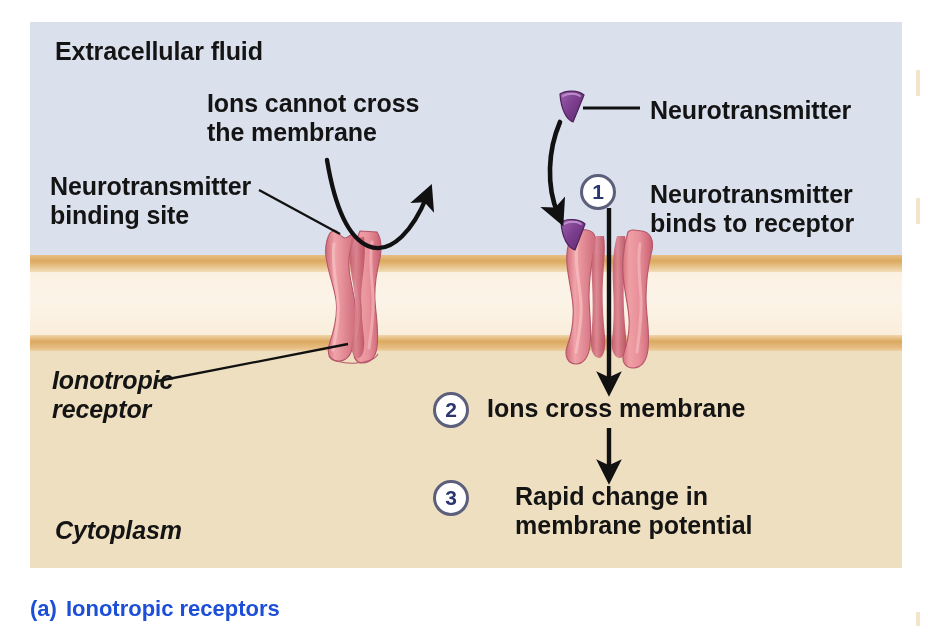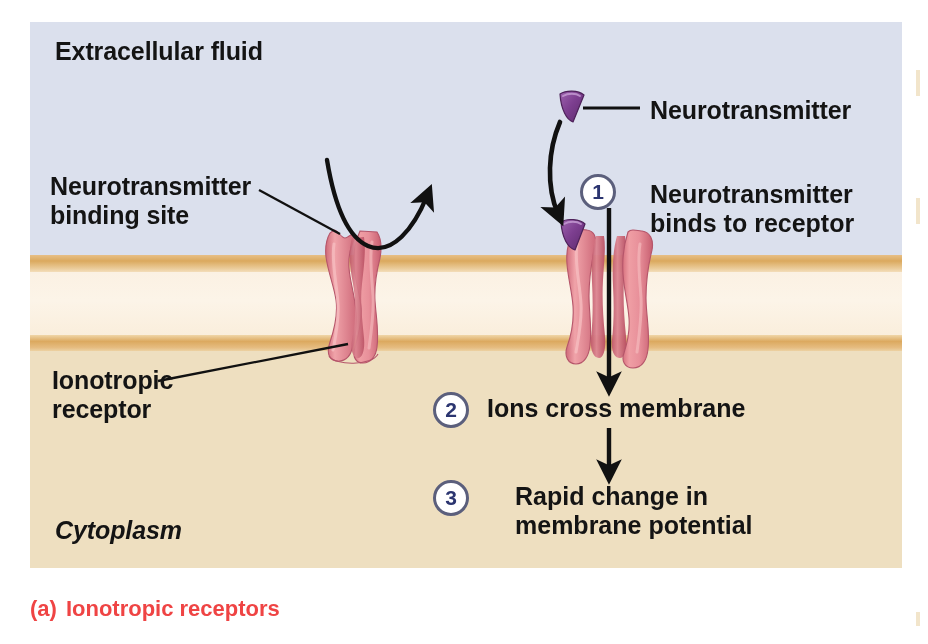--- a/index.html
+++ b/index.html
@@ -29,32 +29,32 @@
   .sliver-tick{position:absolute;left:916px;width:4px;height:26px;
      background:#e7cfa0;opacity:.55;}
 
   
   .lbl{position:absolute;color:#141414;font-weight:bold;
        line-height:1.16;letter-spacing:-.1px;white-space:pre;}
   #lbl-ecf{left:55px;top:37px;font-size:25px;}
   #lbl-cyto{left:55px;top:516px;font-size:25px;font-style:italic;}
   #lbl-ions-cross{left:207px;top:89px;font-size:25px;text-align:left;}
   #lbl-nt-site{left:50px;top:172px;font-size:25px;}
-  #lbl-iono{left:52px;top:366px;font-size:25px;}
+  #lbl-iono{left:52px;top:366px;font-size:25px;font-style:italic;}
   #lbl-nt{left:650px;top:96px;font-size:25px;}
 
   .step-text{position:absolute;color:#141414;font-weight:bold;
        font-size:25px;line-height:1.16;white-space:pre;}
   #step1-text{left:650px;top:180px;}
   #step2-text{left:487px;top:394px;}
   #step3-text{left:487px;top:482px;margin-left:28px;}
 
   
   #caption{position:absolute;left:30px;top:596px;font-size:22px;
-      font-weight:bold;color:#ef4444;white-space:pre;}
+      font-weight:bold;color:#1d4ed8;white-space:pre;}
   #caption .cap-a{margin-right:9px;}
 
   
   .step-circle{position:absolute;width:36px;height:36px;border-radius:50%;
      background:#ffffff;border:3px solid #5b5f7c;
      box-sizing:border-box;
      display:flex;align-items:center;justify-content:center;
      font-size:21px;font-weight:bold;color:#2b3570;
      font-family:"Liberation Sans",sans-serif;}
   #step1-circle{left:580px;top:174px;}
@@ -213,20 +213,22 @@
 
     <line x1="609" y1="208" x2="609" y2="384" stroke="#111" stroke-width="4.4" marker-end="url(#ah)"></line>
 
     <line x1="609" y1="428" x2="609" y2="472" stroke="#111" stroke-width="4.4" marker-end="url(#ah)"></line>
   </svg>
 
   <div class="lbl" id="lbl-ecf">Extracellular fluid</div>
 
   <div class="lbl" id="lbl-cyto">Cytoplasm</div>
 
+  <div class="lbl" id="lbl-ions-cross">Ions cannot cross
+the membrane</div>
 
   <div class="lbl" id="lbl-nt-site">Neurotransmitter
 binding site</div>
 
   <div class="lbl" id="lbl-iono">Ionotropic
 receptor</div>
 
   <div class="lbl" id="lbl-nt">Neurotransmitter</div>
 
   <div class="step-circle" id="step1-circle">1</div>

